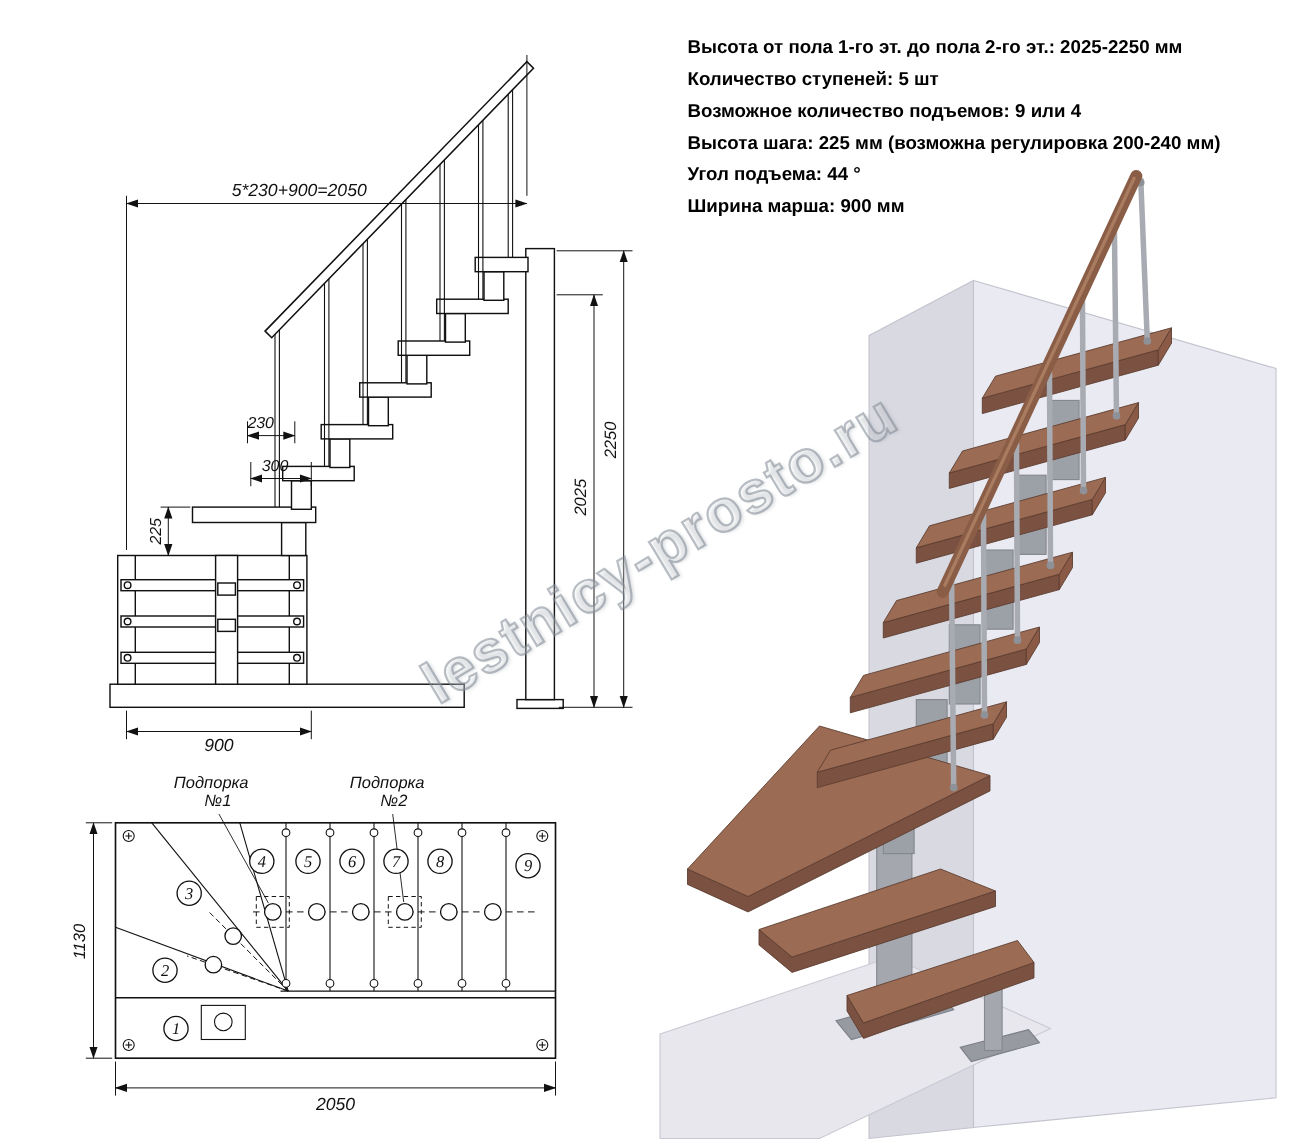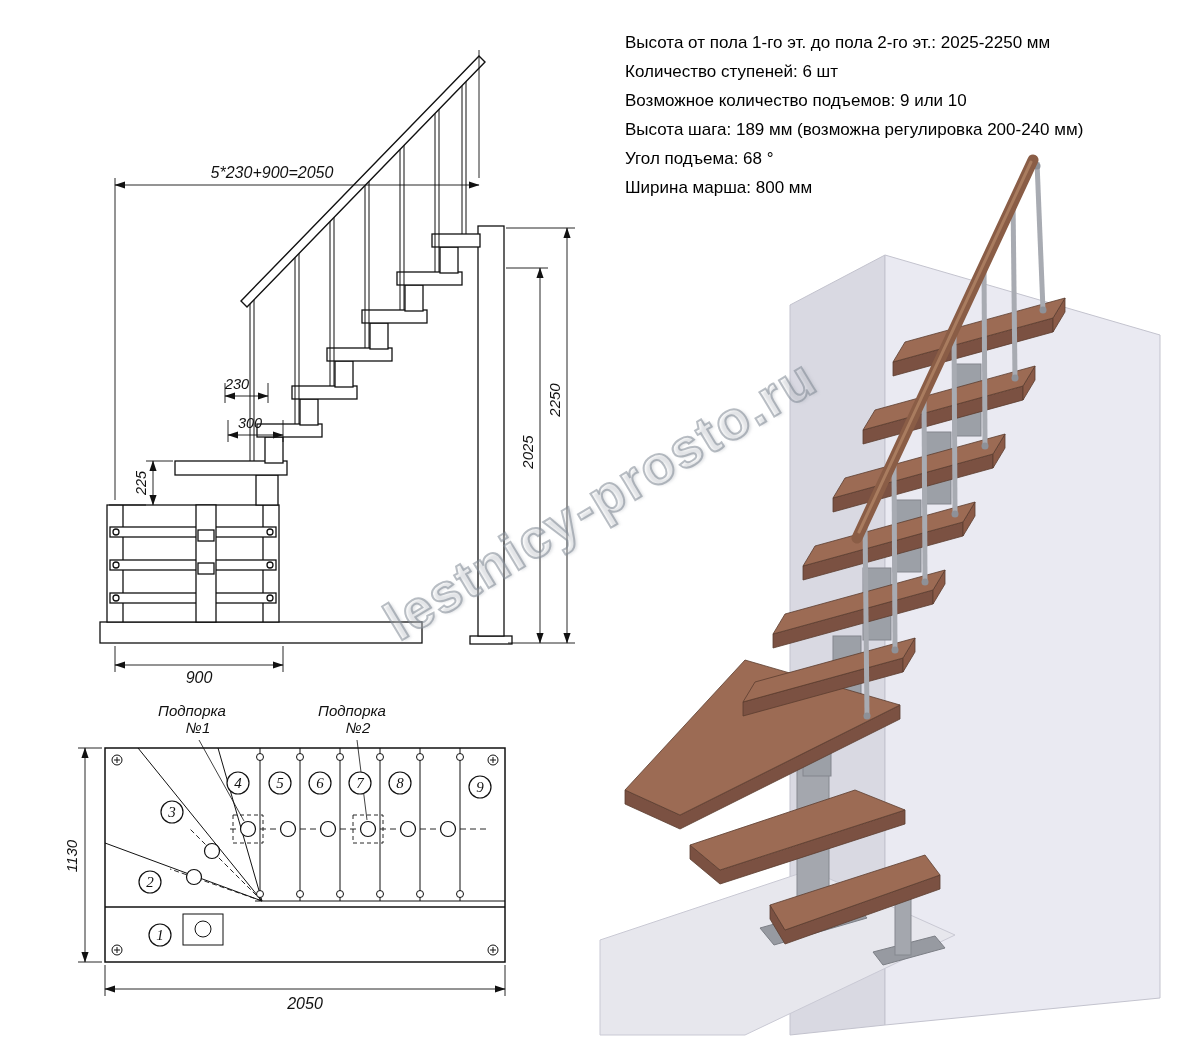--- a/index.html
+++ b/index.html
@@ -1,19 +1,19 @@
 <!DOCTYPE html>
 <html><head>
 <meta charset="utf-8">
 <style>
   html,body{margin:0;padding:0;background:#fff;}
   .canvas{position:relative;width:1191px;height:1044px;background:#fff;overflow:hidden;
           font-family:"Liberation Sans",sans-serif;color:#000;}
   .layer{position:absolute;}
-  .specs{left:625px;top:28px;font-size:17px;line-height:29px;white-space:nowrap;}
+  .specs{left:625px;top:28px;font-size:17px;line-height:29px;white-space:nowrap;font-weight:bold;}
   .watermark{left:330px;top:468px;width:540px;text-align:center;transform:rotate(-31deg);
              font-size:54px;font-weight:bold;letter-spacing:2px;white-space:nowrap;
              color:rgba(255,255,255,0.12);-webkit-text-stroke:2px rgba(128,136,148,0.55);
              text-shadow:2px 2px 3px rgba(160,166,176,0.35);pointer-events:none;z-index:9;}
   svg text{fill:#111;}
   .dimtxt{font-style:italic;font-family:"Liberation Sans",sans-serif;}
   .sertxt{font-style:italic;font-family:"Liberation Serif",serif;}
 </style>
 </head>
 <body>
@@ -327,22 +327,22 @@
         <circle cx="299" cy="330" r="3.5"></circle>
     </g>
     <g>
       <line x1="438" y1="30" x2="262" y2="408" stroke="#8a5d46" stroke-width="11" stroke-linecap="round"></line>
       <line x1="436" y1="32" x2="264" y2="402" stroke="#a97c5f" stroke-width="3" stroke-linecap="round"></line>
     </g>
   </svg>
 
   <div class="layer specs">
     <div>Высота от пола 1-го эт. до пола 2-го эт.: 2025-2250 мм</div>
-    <div>Количество ступеней: 6 шт</div>
-    <div>Возможное количество подъемов: 9 или 10</div>
-    <div>Высота шага: 189 мм (возможна регулировка 200-240 мм)</div>
-    <div>Угол подъема: 68 °</div>
-    <div>Ширина марша: 800 мм</div>
+    <div>Количество ступеней: 5 шт</div>
+    <div>Возможное количество подъемов: 9 или 4</div>
+    <div>Высота шага: 225 мм (возможна регулировка 200-240 мм)</div>
+    <div>Угол подъема: 44 °</div>
+    <div>Ширина марша: 900 мм</div>
   </div>
 
   <div class="layer watermark">lestnicy-prosto.ru</div>
 
 </div>
 
 </body></html>

